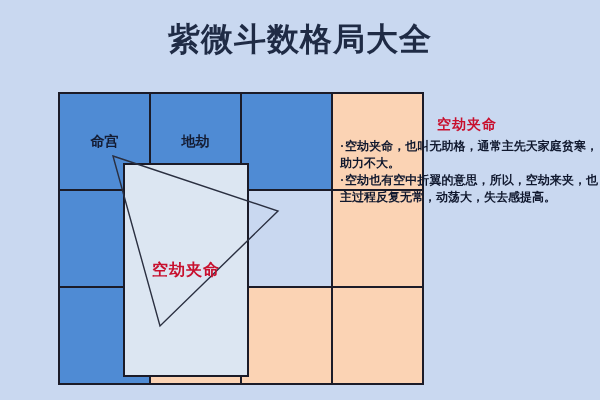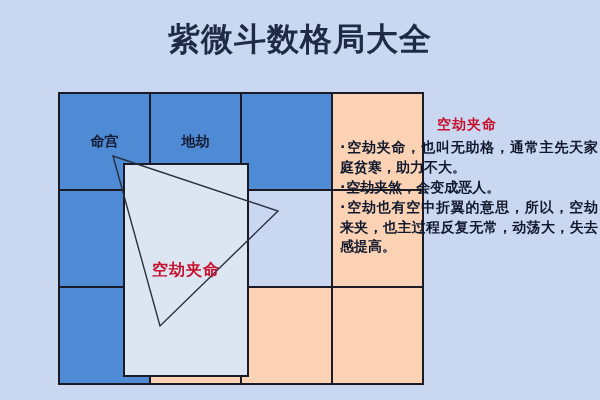--- a/index.html
+++ b/index.html
@@ -103,27 +103,28 @@
   }
   #info-heading {
     text-align: center;
     font-size: 14px;
     font-weight: bold;
     color: #c8102e;
     margin-bottom: 4px;
     letter-spacing: 1px;
   }
   .info-item {
-    font-size: 14px;
+    font-size: 12px;
     font-weight: bold;
     color: #10182e;
     line-height: 1.42;
     text-align: justify;
     text-indent: 0;
     padding-left: 4px;
+    font-family: Liberation Serif, serif;
   }
   .info-item::before {
     content: "·";
     font-weight: bold;
     margin-right: 1px;
   }
 </style>
 </head>
 <body>
 
@@ -159,15 +160,14 @@
   <svg id="triangle-svg" viewBox="0 0 260 283">
     <polygon points="55,64 220,119 102,234" fill="none" stroke="#2a2f40" stroke-width="1.4"></polygon>
   </svg>
 
   <div id="center-label">空劫夹命</div>
 </div>
 
 <div id="info-panel">
   <div id="info-heading">空劫夹命</div>
   <div class="info-item">空劫夹命，也叫无助格，通常主先天家庭贫寒，助力不大。</div>
-  <div class="info-item">空劫夹煞，会变成恶人。</div>
   <div class="info-item">空劫也有空中折翼的意思，所以，空劫来夹，也主过程反复无常，动荡大，失去感提高。</div>
 </div>
 
 </body></html>

